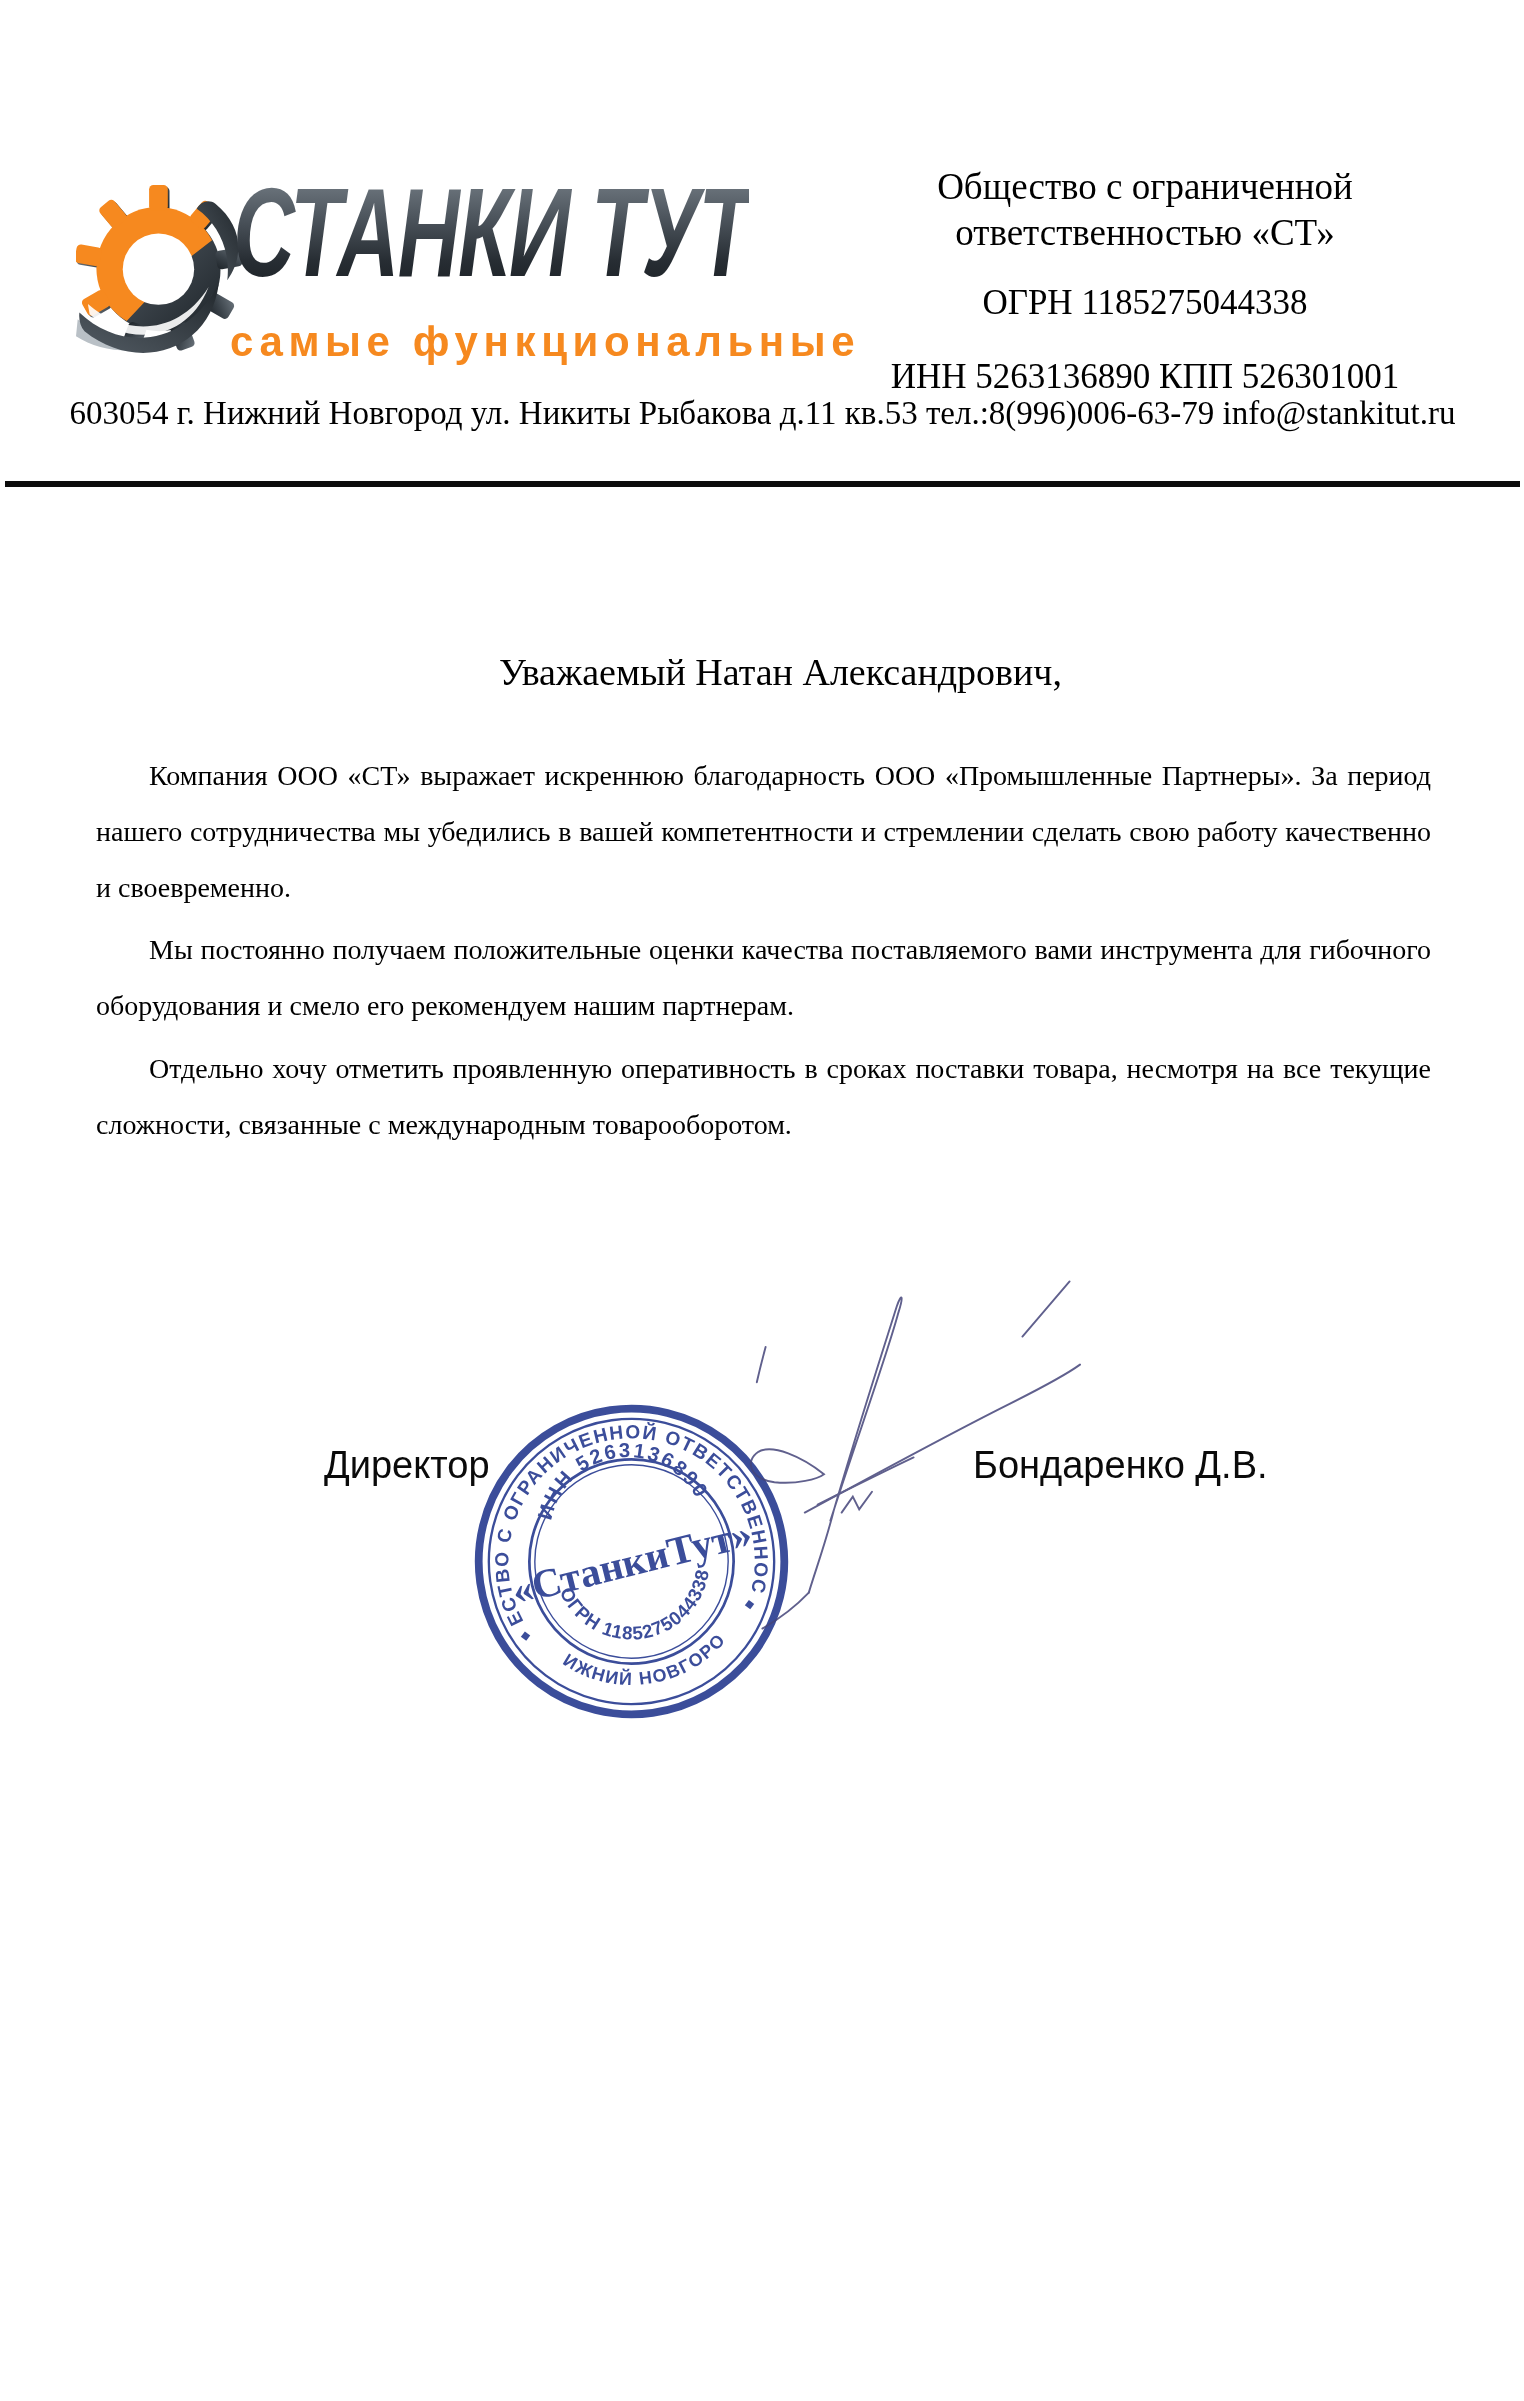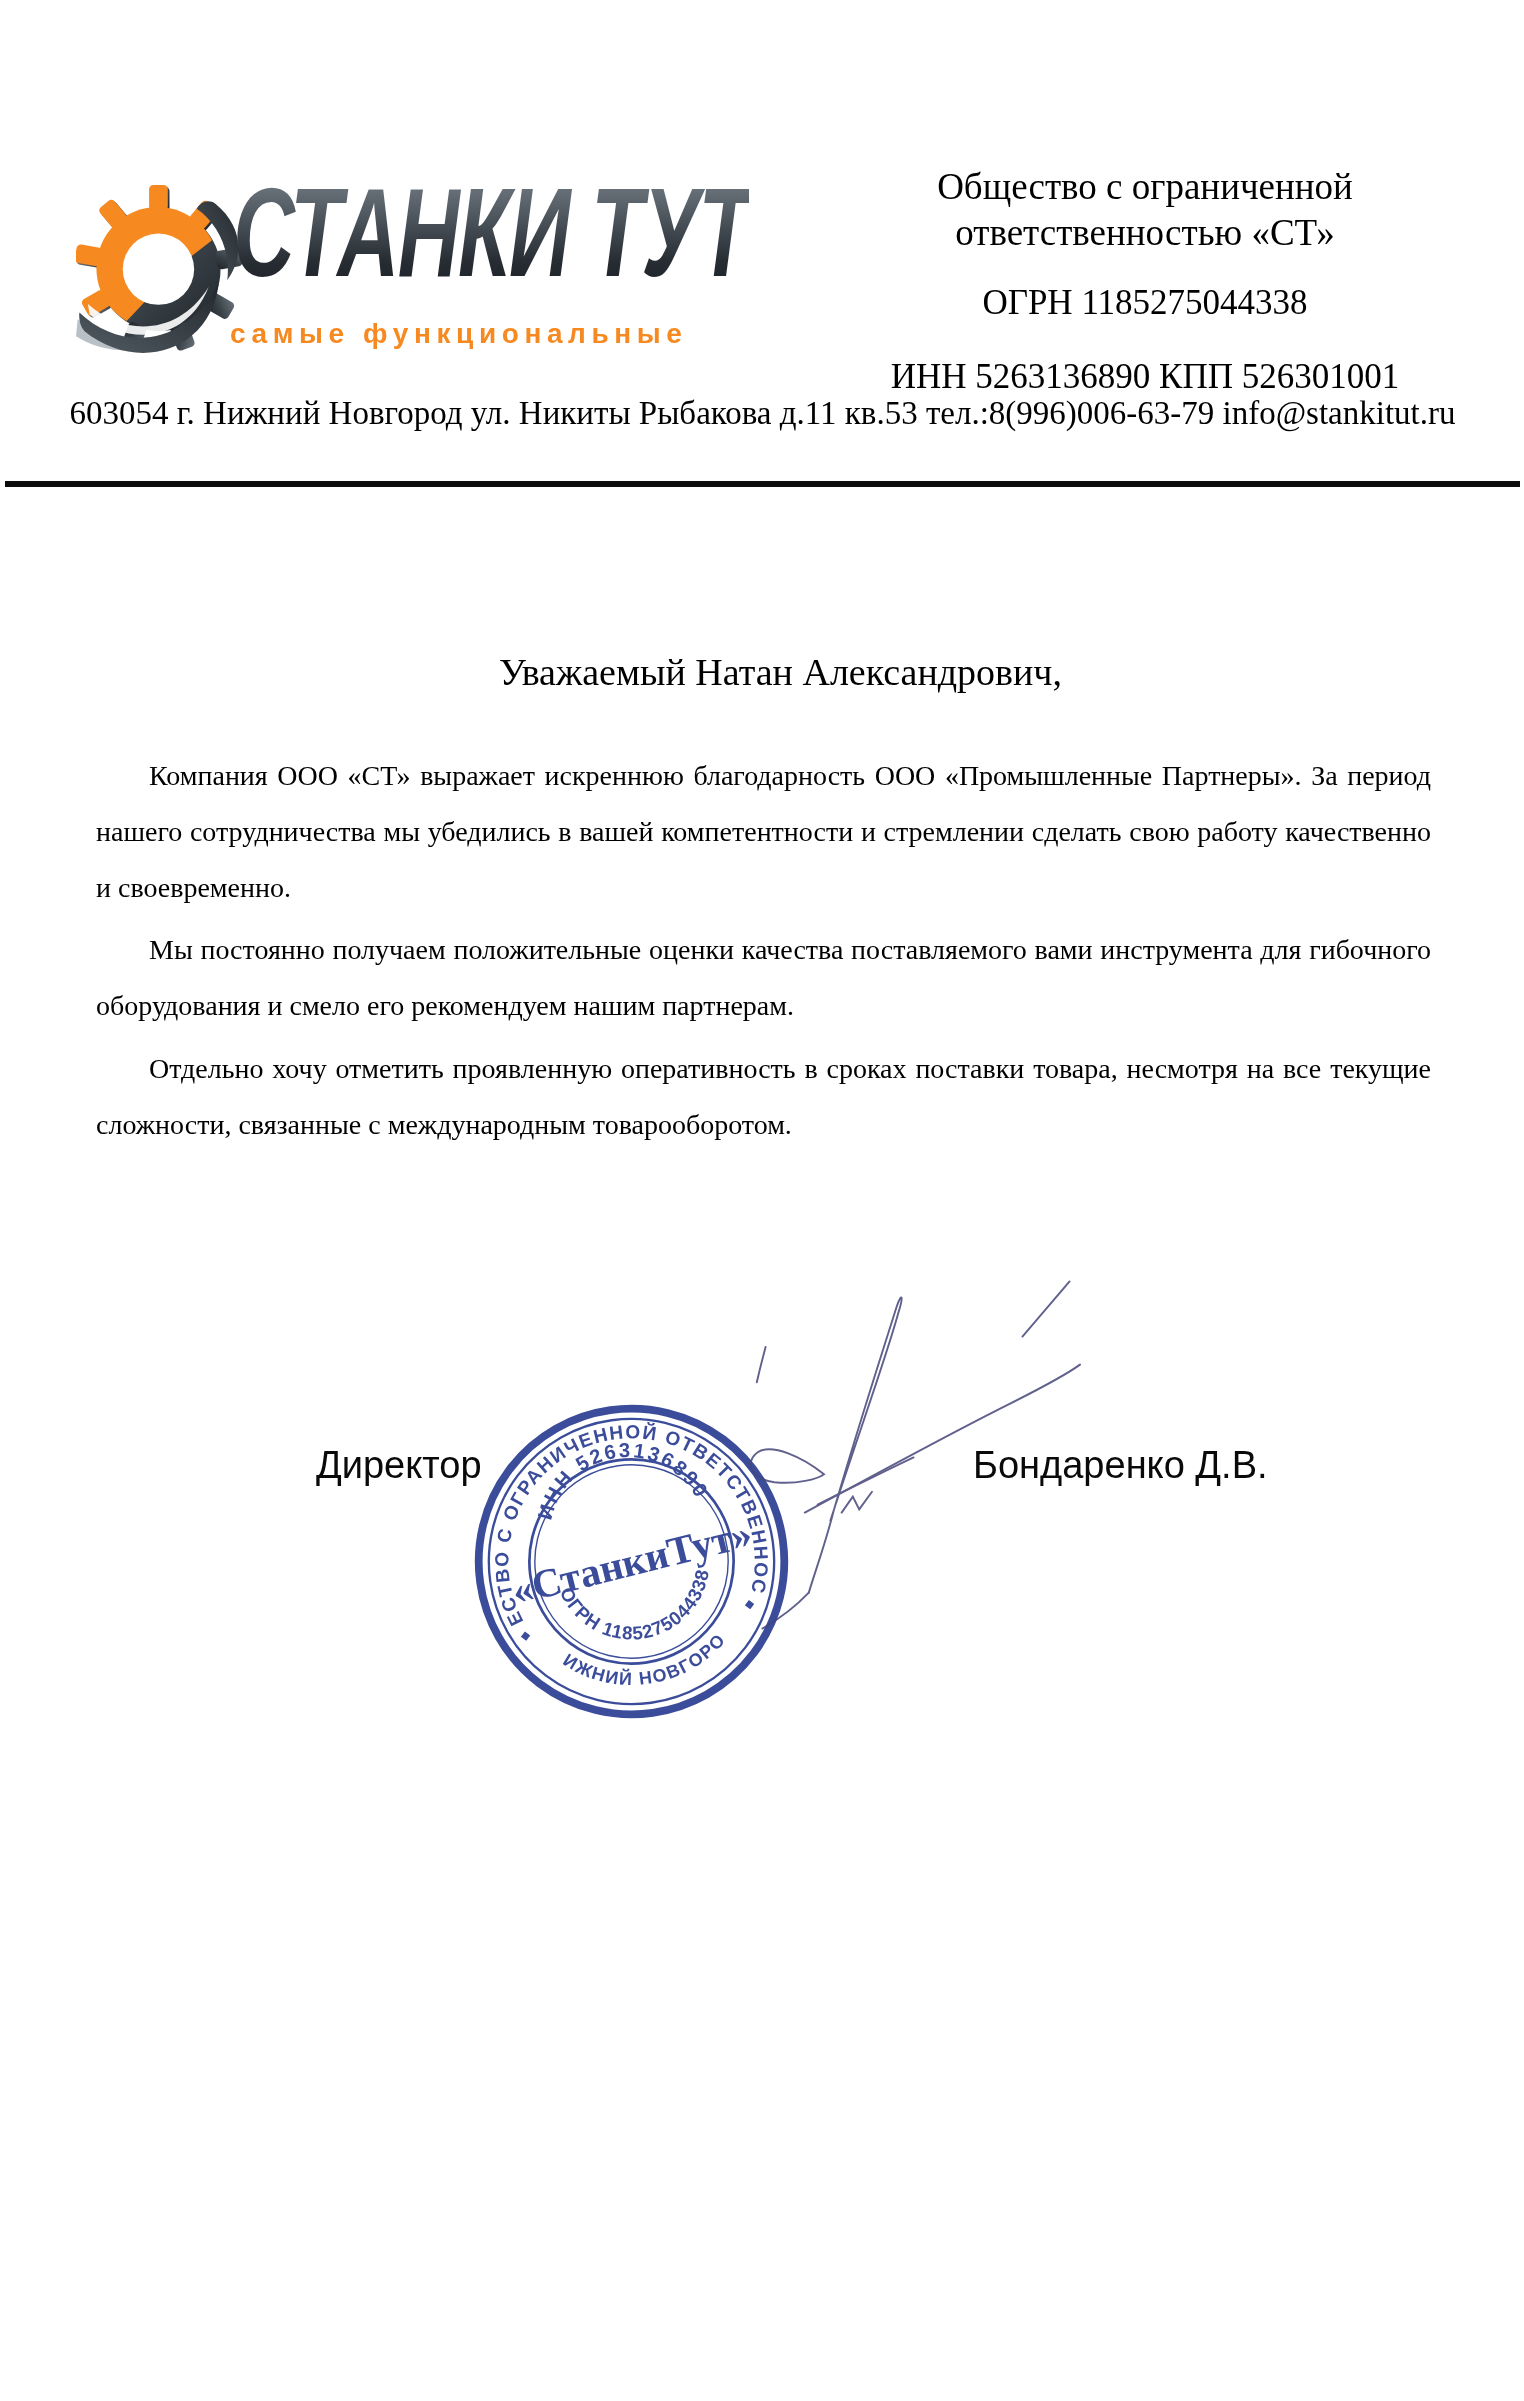--- a/index.html
+++ b/index.html
@@ -17,21 +17,21 @@
     font-family:"Liberation Sans","DejaVu Sans",sans-serif;
     font-style:italic; font-weight:bold; font-size:126px; line-height:126px;
     letter-spacing:-2.4px;
     transform:scaleX(0.68); transform-origin:left top;
     background:linear-gradient(180deg,#79828a 0%,#4a525a 40%,#272d33 72%,#1a1f24 100%);
     -webkit-background-clip:text; background-clip:text; color:transparent;
   }
   #logo-subtitle {
     position:absolute; left:154px; top:138px; white-space:nowrap;
     font-family:"Liberation Sans","DejaVu Sans",sans-serif;
-    font-weight:bold; font-size:28px; letter-spacing:5.6px; color:#f6891f;
+    font-weight:bold; font-size:42px; letter-spacing:5.6px; color:#f6891f;
   }
   #org-block { position:absolute; left:865px; top:164px; width:560px; text-align:center; }
   .org-name { font-size:37px; line-height:46px; }
   .org-reg  { font-size:35px; line-height:42px; margin-top:26.4px; }
   .org-reg2 { font-size:35px; line-height:42px; margin-top:32px; }
   #address-line {
     position:absolute; left:0; top:395px; width:100%;
     text-align:center; font-size:33px; white-space:nowrap;
   }
   #rule { position:absolute; left:4.8px; top:481px; width:1515px; height:5.6px; background:#0c0c0c; }
@@ -44,21 +44,21 @@
     position:absolute; left:96px; top:748px; width:1335px;
     font-size:28px; line-height:56px; text-align:justify;
   }
   #body-text p { text-indent:53px; margin:0 0 6.4px 0; }
   
   .sig-label {
     position:absolute; top:1444px;
     font-family:"Liberation Sans","DejaVu Sans",sans-serif;
     font-size:38px; color:#0a0a0a;
   }
-  #sig-role { left:316px; }
+  #sig-role { left:324px; }
   #sig-name { left:973px; }
   #stamp-svg { position:absolute; left:456px; top:1390px; width:351px; height:343px; opacity:0.92; }
   #signature-svg { position:absolute; left:704px; top:1271px; width:380px; height:364px; }
   .stamp-text { fill:#2b3e92; font-family:"Liberation Sans","DejaVu Sans",sans-serif; font-weight:bold; }
 </style>
 </head>
 <body>
 
 <div id="page">
 

